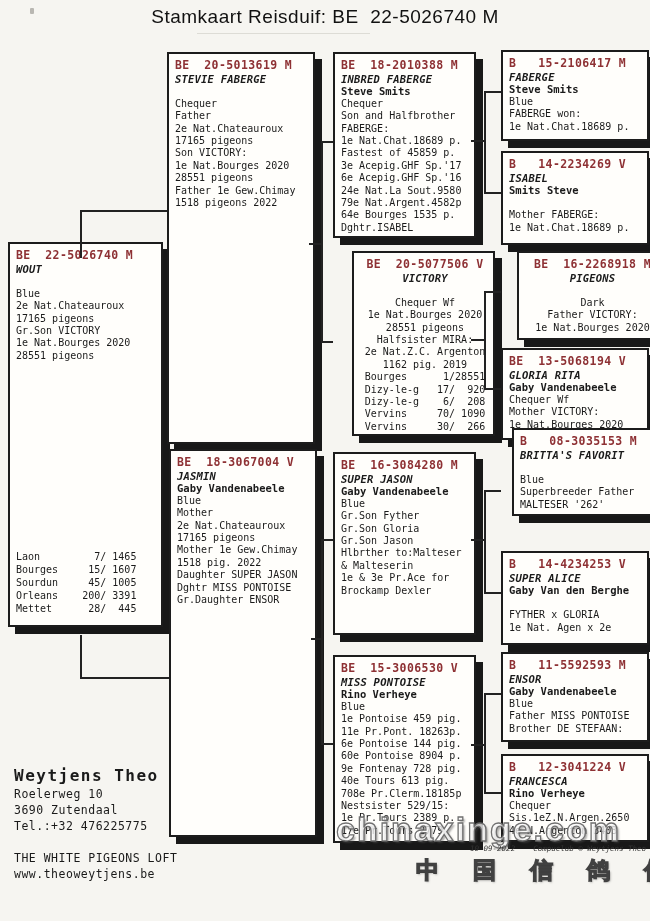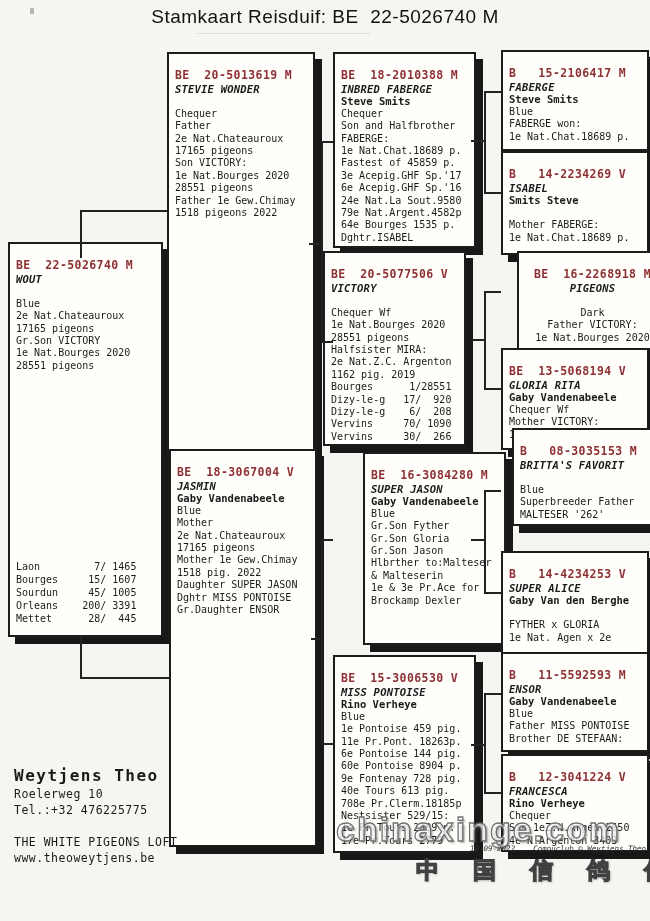--- a/index.html
+++ b/index.html
@@ -5,21 +5,21 @@
   html,body{margin:0;padding:0;}
   .page{position:relative;width:650px;height:921px;background:#f6f5f1;overflow:hidden;
         font-family:"DejaVu Sans Mono",monospace;color:#1a1a1a;}
   .title{position:absolute;left:0;top:6px;width:100%;text-align:center;
          font-family:"Liberation Sans",sans-serif;font-size:19px;color:#111;
          letter-spacing:.5px;white-space:pre;}
   .speck{position:absolute;left:30px;top:8px;width:4px;height:6px;background:#b9b7b2;border-radius:1px;}
   .scanline{position:absolute;left:197px;top:33px;width:173px;height:1px;background:#dddcd6;}
 
   .box{position:absolute;background:#fffefb;border:2px solid #1c1c1c;
-       box-shadow:7px 7px 0 #181818;padding:14px 3px 0 6px;overflow:hidden;}
+       box-shadow:7px 7px 0 #181818;padding:4px 3px 0 6px;overflow:hidden;}
   .ring{font-weight:bold;font-size:11.5px;line-height:15px;color:#8e3134;
         letter-spacing:.4px;white-space:pre;}
   .pname{font-weight:bold;font-style:italic;font-size:10.5px;line-height:12.4px;letter-spacing:.2px;}
   .breeder{font-weight:bold;font-size:10.5px;line-height:12.4px;}
   .lines{font-size:10px;line-height:12.4px;white-space:pre;}
   .results{position:absolute;left:6px;bottom:10px;font-size:10px;line-height:13px;white-space:pre;}
 
   .h-line{position:absolute;height:2px;background:#222;}
   .v-line{position:absolute;width:2px;background:#222;}
 
@@ -64,21 +64,21 @@
 28551 pigeons</div>
     <div class="results">Laon         7/ 1465
 Bourges     15/ 1607
 Sourdun     45/ 1005
 Orleans    200/ 3391
 Mettet      28/  445</div>
   </div>
 
   <div class="box" style="left:167px;top:52px;width:135px;height:384px;">
     <div class="ring">BE  20-5013619 M</div>
-    <div class="pname">STEVIE WONDER</div>
+    <div class="pname">STEVIE FABERGE</div>
     <div class="lines">
 Chequer
 Father
 2e Nat.Chateauroux
 17165 pigeons
 Son VICTORY:
 1e Nat.Bourges 2020
 28551 pigeons
 Father 1e Gew.Chimay
 1518 pigeons 2022</div>
@@ -109,38 +109,38 @@
 1e Nat.Chat.18689 p.
 Fastest of 45859 p.
 3e Acepig.GHF Sp.'17
 6e Acepig.GHF Sp.'16
 24e Nat.La Sout.9580
 79e Nat.Argent.4582p
 64e Bourges 1535 p.
 Dghtr.ISABEL</div>
   </div>
 
-  <div class="box" style="left:323px;top:251px;width:130px;height:177px;">
+  <div class="box" style="left:352px;top:251px;width:130px;height:177px;text-align:center;">
     <div class="ring">BE  20-5077506 V</div>
     <div class="pname">VICTORY</div>
     <div class="lines">
 Chequer Wf
 1e Nat.Bourges 2020
 28551 pigeons
 Halfsister MIRA:
 2e Nat.Z.C. Argenton
 1162 pig. 2019
 Bourges      1/28551
 Dizy-le-g   17/  920
 Dizy-le-g    6/  208
 Vervins     70/ 1090
 Vervins     30/  266</div>
   </div>
 
-  <div class="box" style="left:333px;top:452px;width:130px;height:175px;margin-left:30px;">
+  <div class="box" style="left:333px;top:452px;width:130px;height:175px;">
     <div class="ring">BE  16-3084280 M</div>
     <div class="pname">SUPER JASON</div>
     <div class="breeder">Gaby Vandenabeele</div>
     <div class="lines">Blue
 Gr.Son Fyther
 Gr.Son Gloria
 Gr.Son Jason
 Hlbrther to:Malteser
 &amp; Malteserin
 1e &amp; 3e Pr.Ace for
@@ -267,20 +267,21 @@
   <div class="h-line" style="left:484px;top:592px;width:17px;"></div>
 
   <div class="h-line" style="left:471px;top:744px;width:15px;"></div>
   <div class="v-line" style="left:484px;top:693px;height:101px;"></div>
   <div class="h-line" style="left:484px;top:693px;width:17px;"></div>
   <div class="h-line" style="left:484px;top:792px;width:17px;"></div>
 
   <div class="owner">
     <div class="owner-name">Weytjens Theo</div>
     <div class="owner-line">Roelerweg 10</div>
+    <div class="owner-line">3690  Zutendaal</div>
     <div class="owner-line">Tel.:+32 476225775</div>
     <div class="owner-loft">THE WHITE PIGEONS LOFT</div>
     <div class="owner-line">www.theoweytjens.be</div>
   </div>
 
   <div class="footer"><span>10-09-2022</span><span class="credit">Compuclub © Weytjens Theo</span></div>
 
   <div class="wm-en">chinaxinge.com</div>
   <div class="wm-cn">中 国 信 鸽 信 息 网</div>
 

